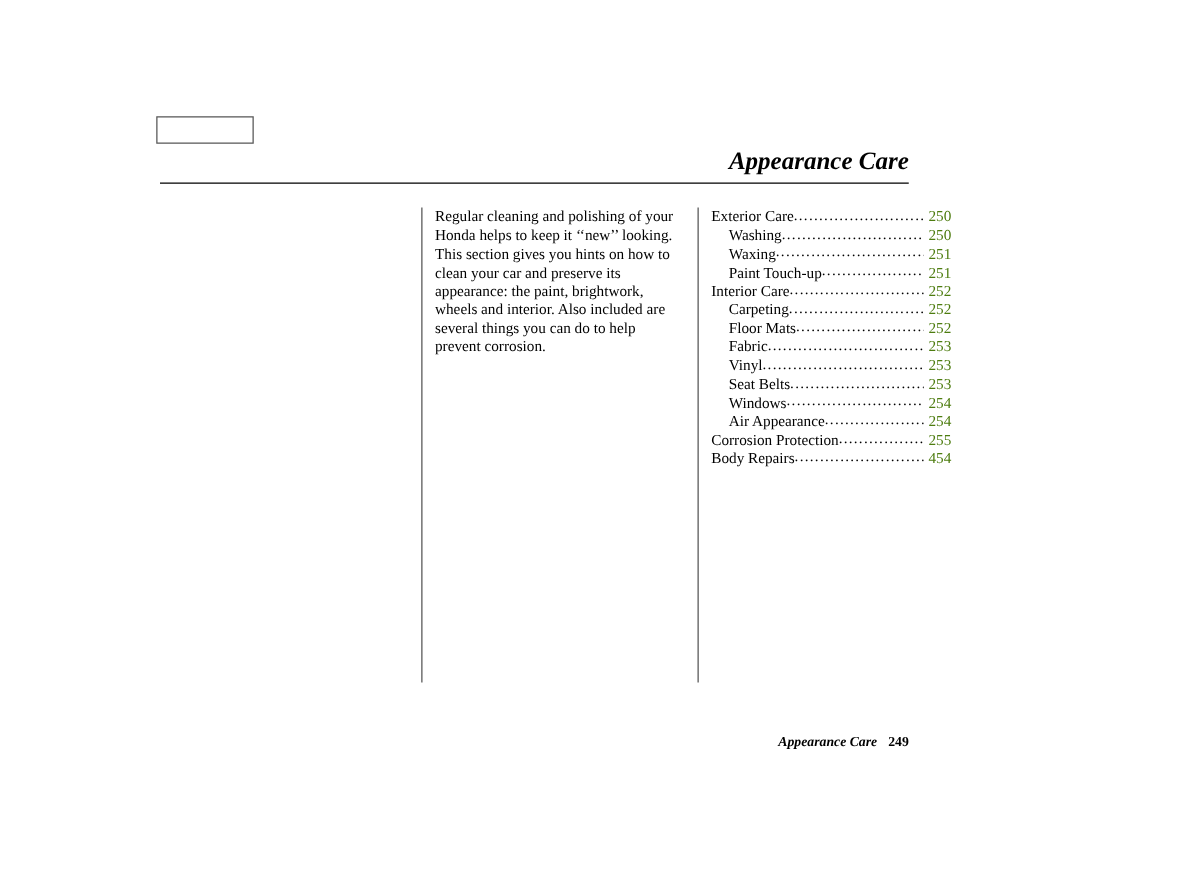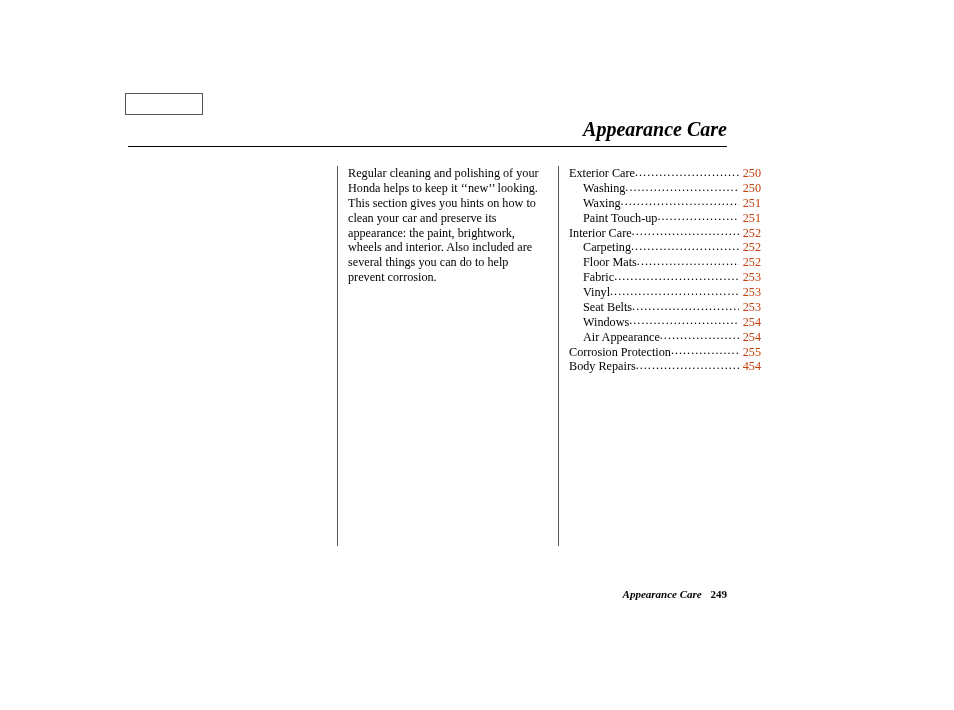--- a/index.html
+++ b/index.html
@@ -79,21 +79,21 @@
   .toc-row .dots::after {
     content: "..................................................................................................";
     position: absolute;
     left: 0;
     bottom: 0;
     letter-spacing: 1px;
     color: #000;
   }
   .toc-row .page-num {
     flex: 0 0 auto;
-    color: #c2410c;
+    color: #4d7c0f;
     padding-left: 4px;
   }
   .footer {
     position: absolute;
     right: 130px;
     top: 588px;
     font-size: 11px;
   }
   .footer .label {
     font-weight: bold;

